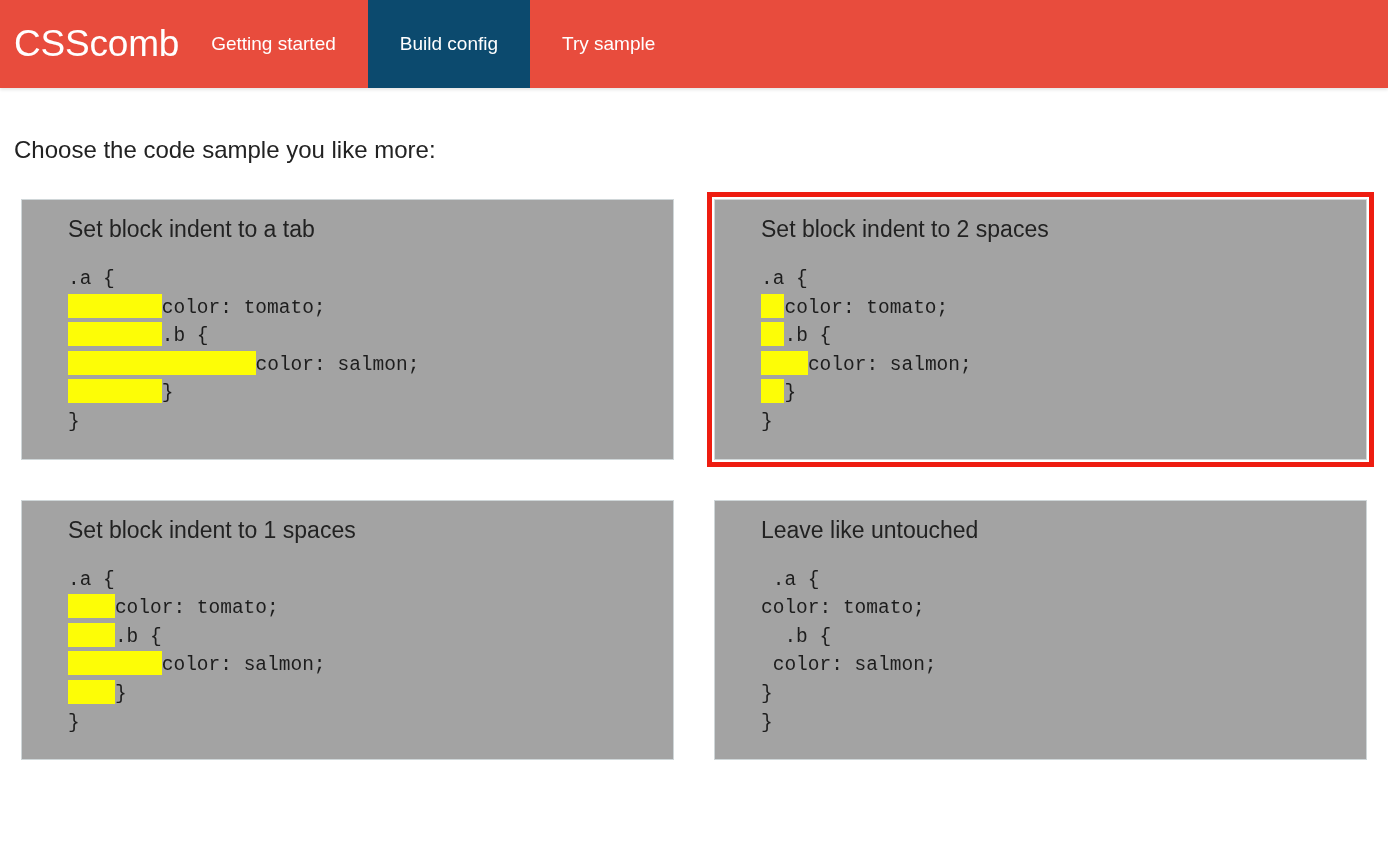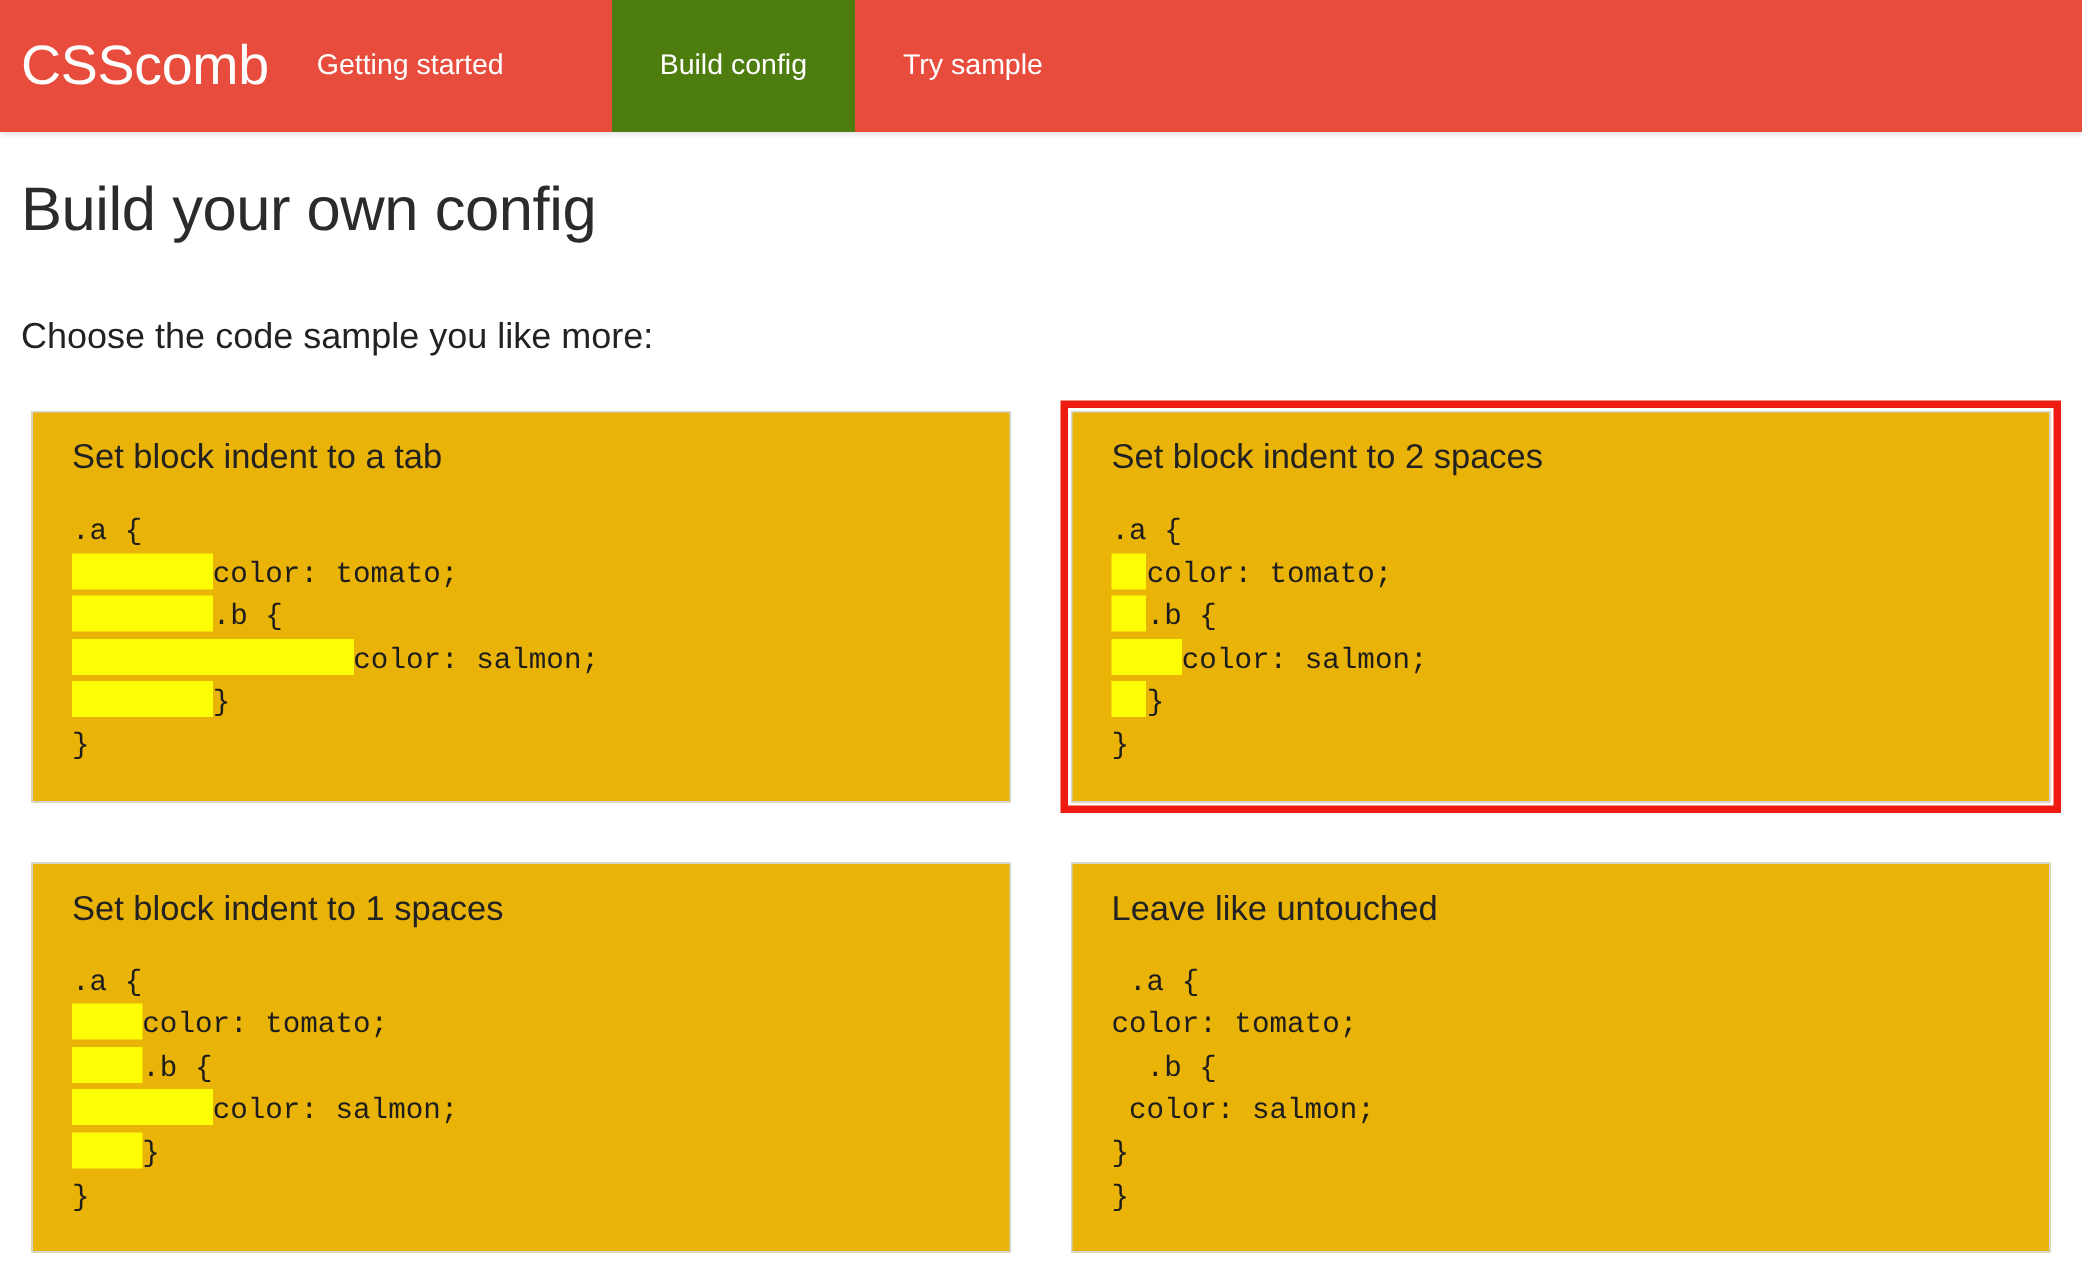--- a/index.html
+++ b/index.html
@@ -42,22 +42,21 @@
   .nav-link {
     display: flex;
     align-items: center;
     padding: 0 32px;
     color: #ffffff;
     font-size: 19px;
     text-decoration: none;
     white-space: nowrap;
   }
   .nav-link.is-active {
-    background: #4d7c0f;
-    margin-left: 40px;
+    background: #0c4a6e;
   }
 
   
   .page {
     padding: 0 14px;
   }
   .page-title {
     margin: 0;
     padding-top: 28px;
     font-size: 41px;
@@ -82,23 +81,23 @@
   .sample-slot {
     position: relative;
     padding: 7px;
     border: 0;
   }
   .sample-slot.is-selected {
     background: #ee1c10;
     padding: 7px;
   }
   .sample-card {
-    background: #eab308;
+    background: #a3a3a3;
     border: 1px solid #cfd6d8;
-    padding: 14px 16px 22px 12px;
+    padding: 14px 16px 22px 32px;
     height: 100%;
   }
   .sample-slot.is-selected .sample-card {
     border: 1px solid #d2d8d9;
     outline: 2px solid #ffffff;
     outline-offset: 0;
   }
   .sample-heading {
     margin: 0;
     font-size: 23px;
@@ -133,21 +132,20 @@
 <header class="site-header">
   <a class="brand" href="#">CSScomb</a>
   <nav class="main-nav">
     <a class="nav-link" href="#">Getting started</a>
     <a class="nav-link is-active" href="#">Build config</a>
     <a class="nav-link" href="#">Try sample</a>
   </nav>
 </header>
 
 <main class="page">
-  <h1 class="page-title">Build your own config</h1>
   <p class="page-intro">Choose the code sample you like more:</p>
 
   <div class="sample-grid" id="sample-grid">
       <div class="sample-slot">
         <div class="sample-card">
           <h2 class="sample-heading">Set block indent to a tab</h2>
           <pre class="sample-code"><span class="code-line"><span>.a {</span></span><span class="code-line"><span class="ws" style="width: 93.76px;"></span><span>color: tomato;</span></span><span class="code-line"><span class="ws" style="width: 93.76px;"></span><span>.b {</span></span><span class="code-line"><span class="ws" style="width: 187.52px;"></span><span>color: salmon;</span></span><span class="code-line"><span class="ws" style="width: 93.76px;"></span><span>}</span></span><span class="code-line"><span>}</span></span></pre>
         </div>
       </div>
       <div class="sample-slot is-selected">

